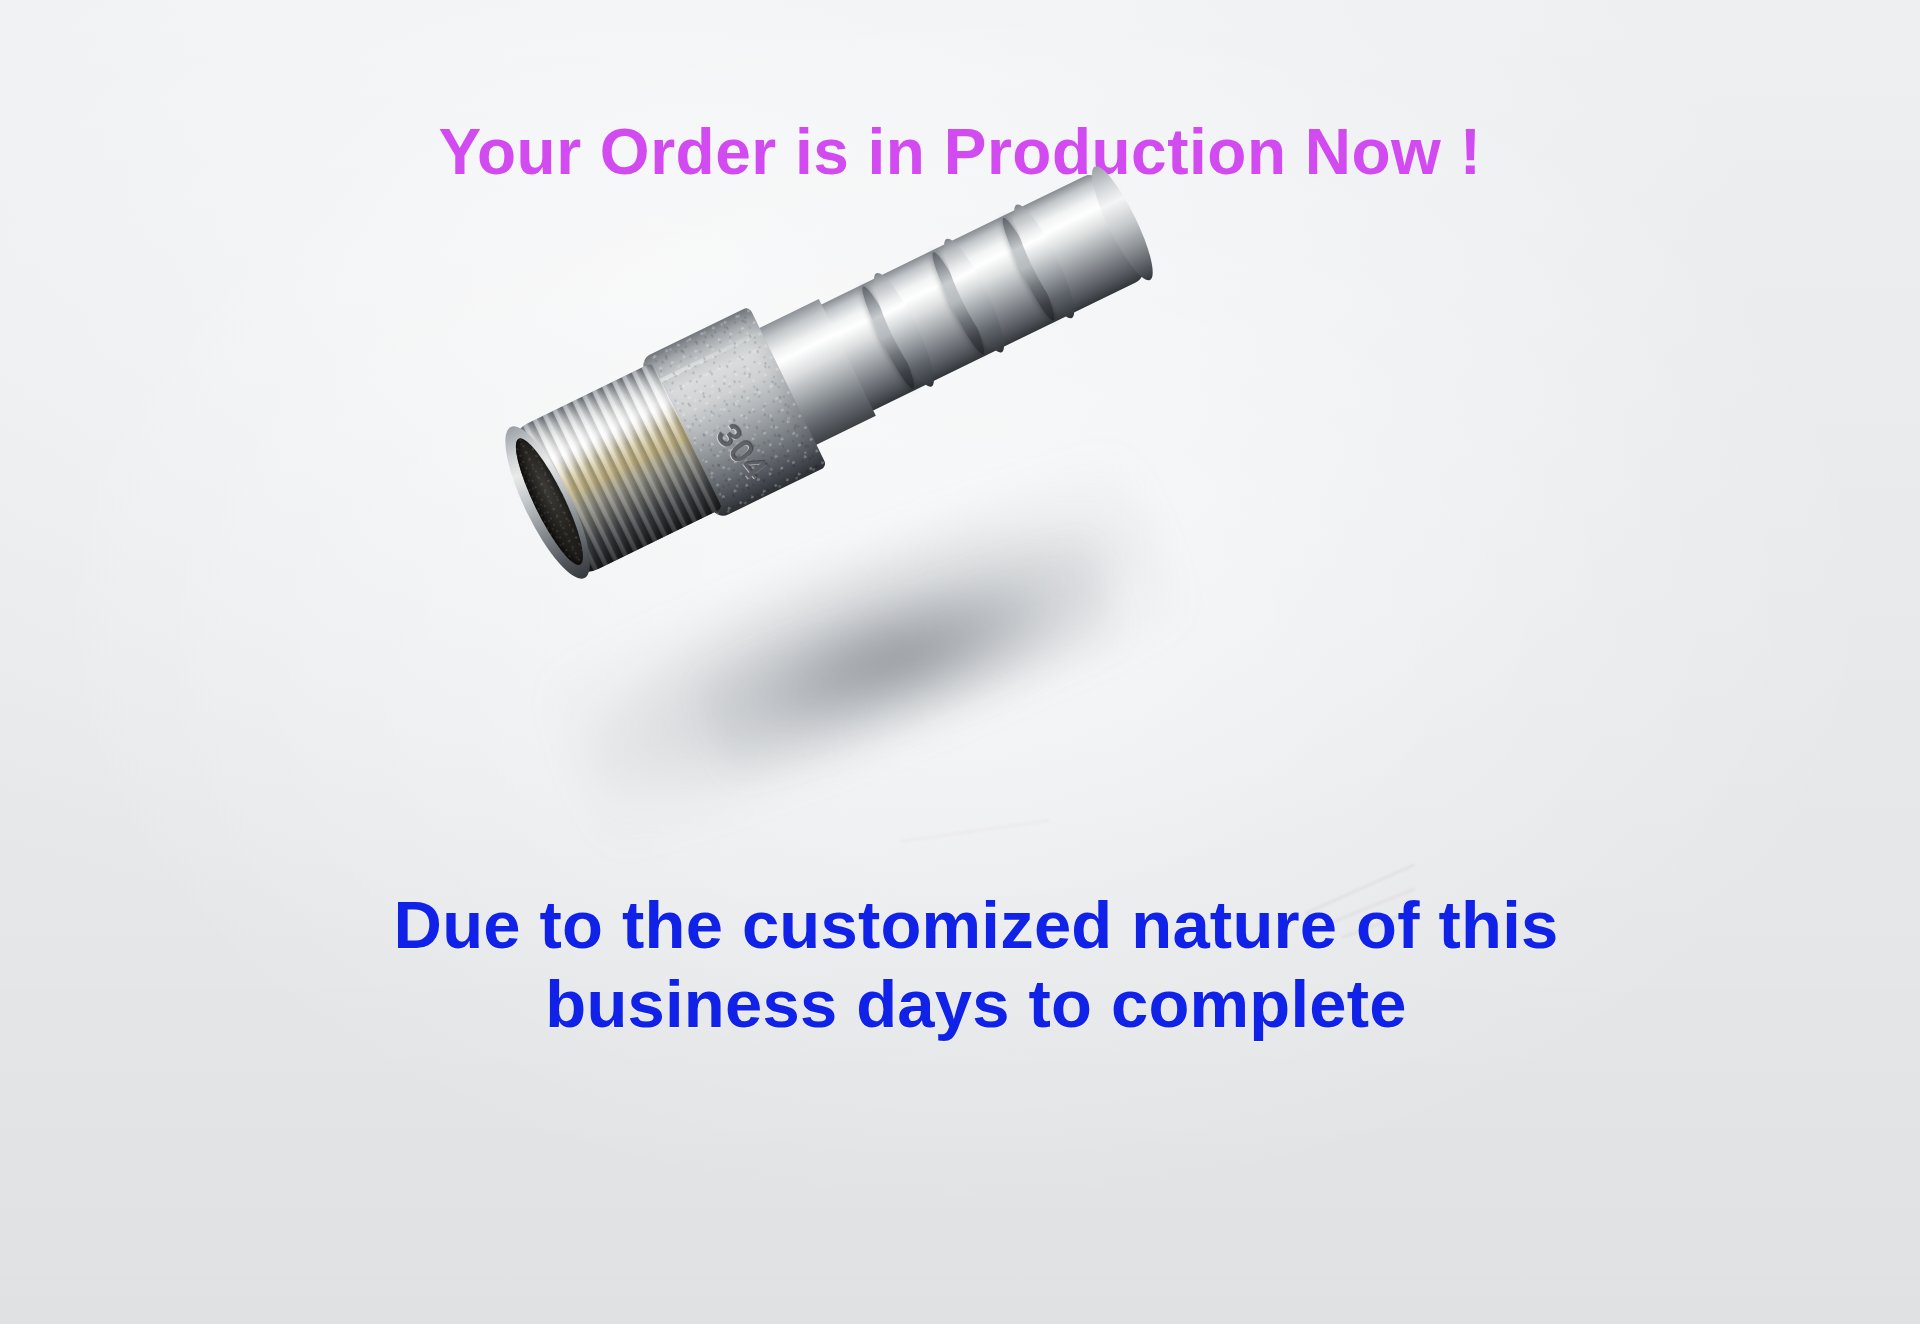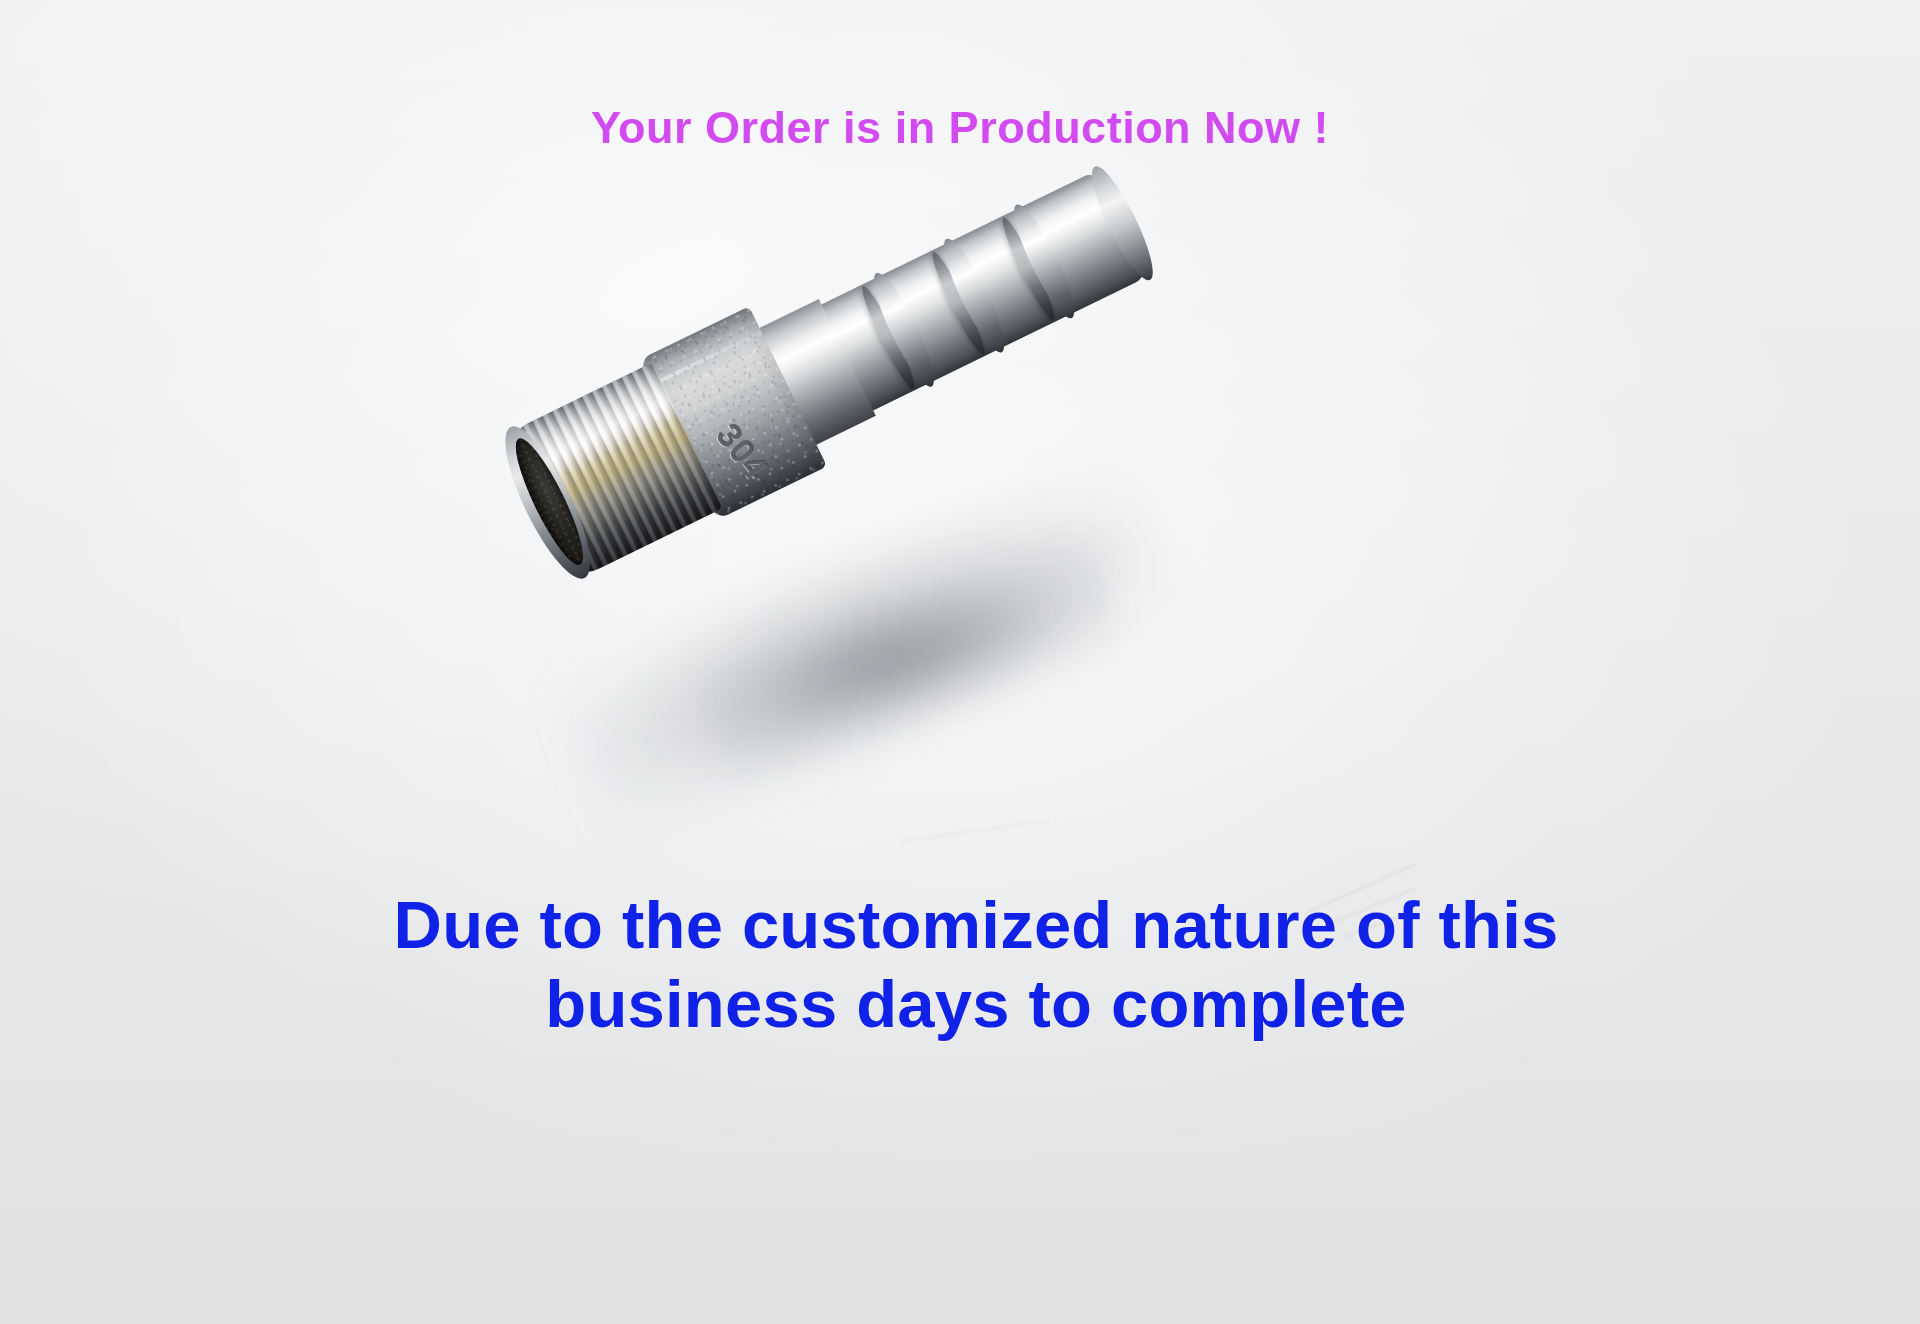--- a/index.html
+++ b/index.html
@@ -39,21 +39,21 @@
     filter: blur(1.2px);
   }
 
   
   .headline {
     position: absolute;
     top: 72px;
     left: 0;
     width: 100%;
     text-align: center;
-    font-size: 45px;
+    font-size: 64px;
     font-weight: 700;
     letter-spacing: 0.5px;
     color: #d24bf0;
     text-shadow: 0 1px 0 rgba(255,255,255,0.55);
     white-space: nowrap;
   }
 
   
   .product {
     position: absolute;

